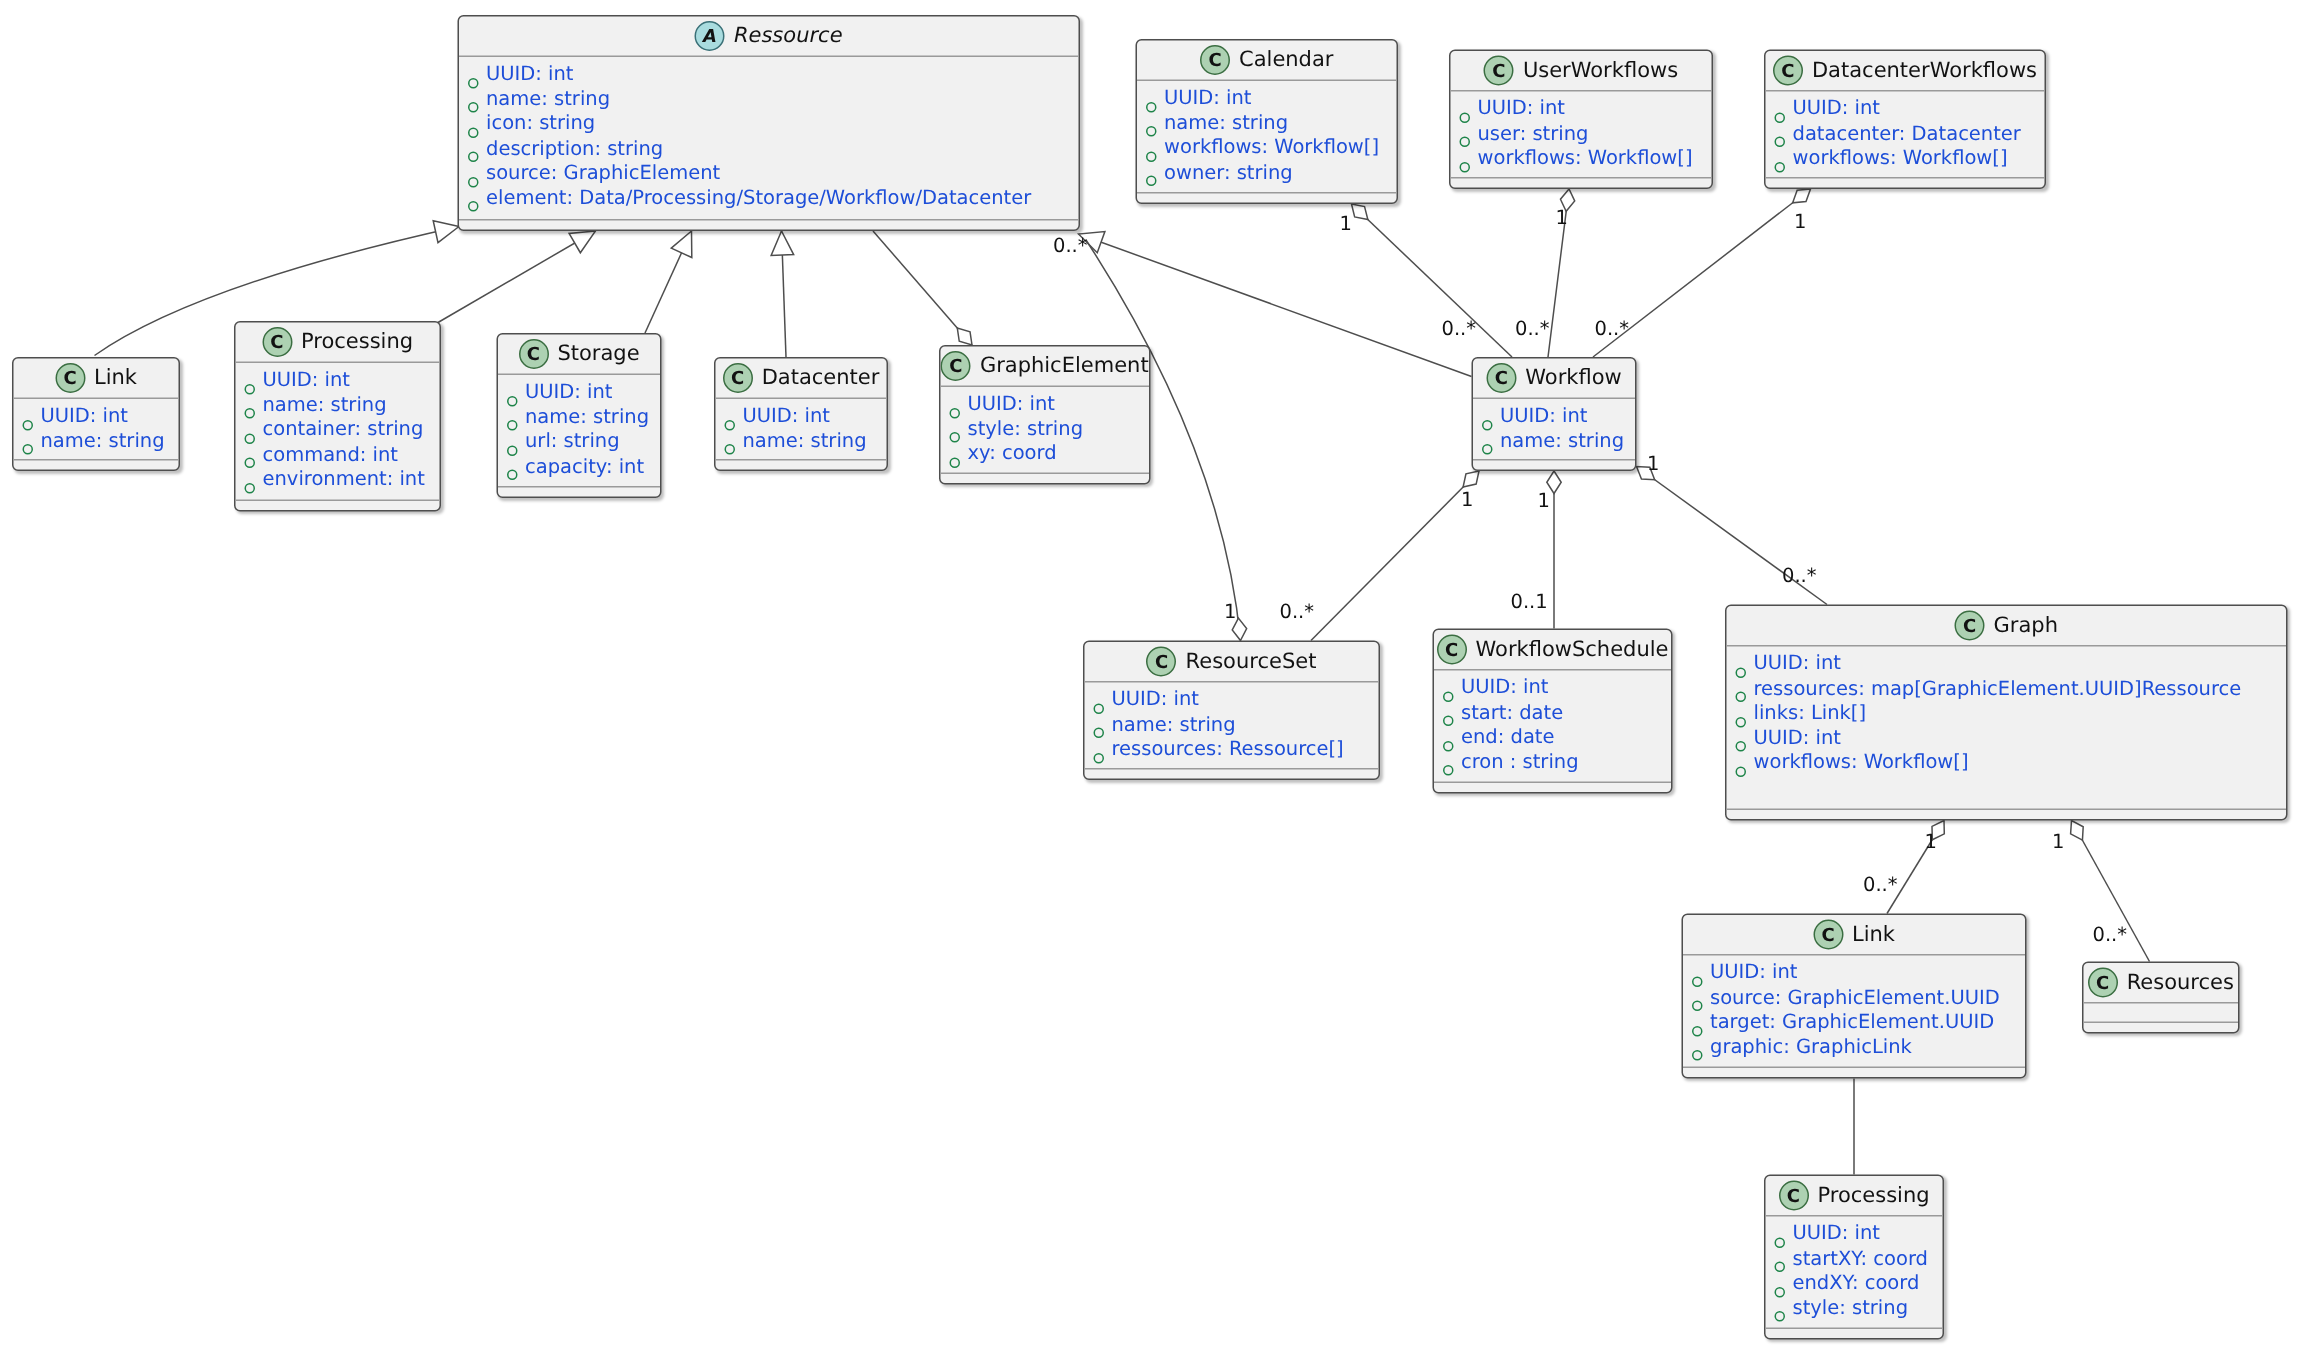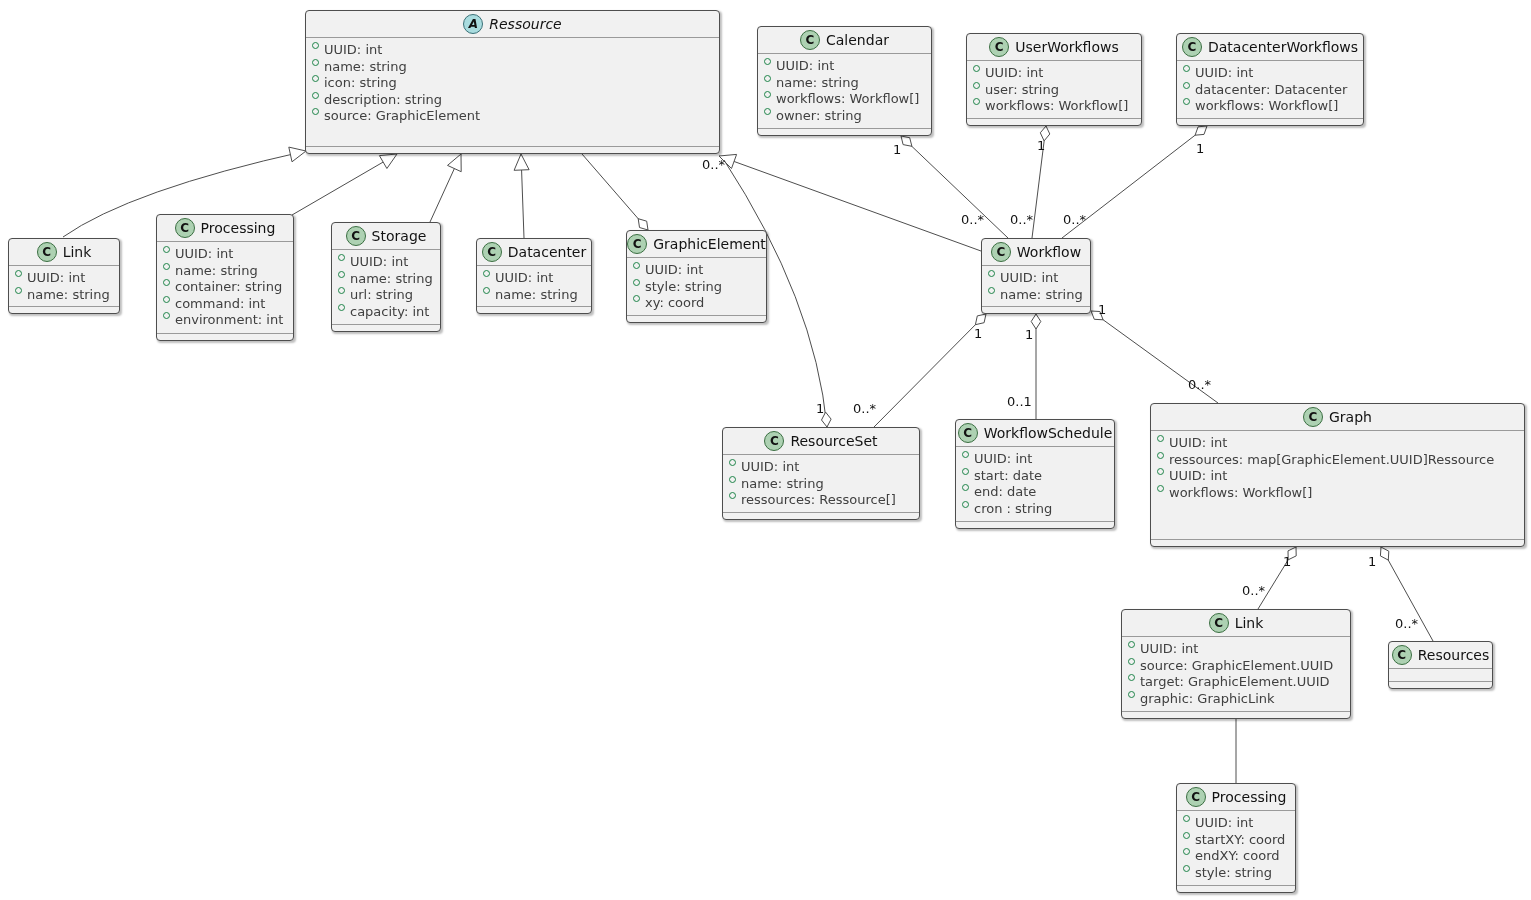--- a/index.html
+++ b/index.html
@@ -18,21 +18,21 @@
   }
   .uml-title{font-size:14px;color:#121212;white-space:nowrap;}
   .uml-class.abstract .uml-title{font-style:italic;}
   .uml-circle{
     flex:0 0 auto;width:18px;height:18px;border-radius:50%;
     display:flex;align-items:center;justify-content:center;
     font-size:12px;font-weight:bold;color:#121212;
   }
   .uml-class.abstract .uml-circle{font-style:italic;}
   .uml-attrs{flex:1 1 auto;border-top:1px solid #9a9a9a;padding:4px 6px;overflow:hidden;}
-  .uml-attr{display:flex;align-items:flex-start;gap:5px;font-size:13px;line-height:16.5px;color:#404040;white-space:nowrap;}
+  .uml-attr{display:flex;align-items:flex-end;gap:5px;font-size:13px;line-height:16.5px;color:#1d4ed8;white-space:nowrap;}
   .attr-dot{flex:0 0 auto;width:5px;height:5px;border-radius:50%;background:transparent;}
   .uml-footer{flex:0 0 auto;border-top:1px solid #9a9a9a;height:6px;}
   .mult{position:absolute;z-index:3;font-size:13px;color:#121212;white-space:nowrap;}
 </style>
 </head>
 <body>
 
 <div id="canvas">
   <svg id="edges" width="1531" height="900" viewBox="0 0 1531 900">
       <path d="M 63 237 Q 130 190 306 151" fill="none" stroke="#4e4e4e" stroke-width="1"></path>
@@ -86,20 +86,24 @@
           <span>icon: string</span>
         </div>
         <div class="uml-attr">
           <span class="attr-dot" style="border: 1.5px solid rgb(30, 132, 73);"></span>
           <span>description: string</span>
         </div>
         <div class="uml-attr">
           <span class="attr-dot" style="border: 1.5px solid rgb(30, 132, 73);"></span>
           <span>source: GraphicElement</span>
         </div>
+        <div class="uml-attr">
+          <span class="attr-dot" style="border: 1.5px solid rgb(30, 132, 73);"></span>
+          <span>element: Data/Processing/Storage/Workflow/Datacenter</span>
+        </div>
       </div>
       <div class="uml-footer"></div>
     </div>
     <div class="uml-class" style="left: 757px; top: 26px; width: 175px; height: 110px;">
       <div class="uml-header">
         <span class="uml-circle" style="background: rgb(173, 209, 178); border: 1px solid rgb(59, 110, 66);">C</span>
         <span class="uml-title">Calendar</span>
       </div>
       <div class="uml-attrs">
         <div class="uml-attr">
@@ -341,20 +345,24 @@
         <span class="uml-title">Graph</span>
       </div>
       <div class="uml-attrs">
         <div class="uml-attr">
           <span class="attr-dot" style="border: 1.5px solid rgb(30, 132, 73);"></span>
           <span>UUID: int</span>
         </div>
         <div class="uml-attr">
           <span class="attr-dot" style="border: 1.5px solid rgb(30, 132, 73);"></span>
           <span>ressources: map[GraphicElement.UUID]Ressource</span>
+        </div>
+        <div class="uml-attr">
+          <span class="attr-dot" style="border: 1.5px solid rgb(30, 132, 73);"></span>
+          <span>links: Link[]</span>
         </div>
         <div class="uml-attr">
           <span class="attr-dot" style="border: 1.5px solid rgb(30, 132, 73);"></span>
           <span>UUID: int</span>
         </div>
         <div class="uml-attr">
           <span class="attr-dot" style="border: 1.5px solid rgb(30, 132, 73);"></span>
           <span>workflows: Workflow[]</span>
         </div>
       </div>

